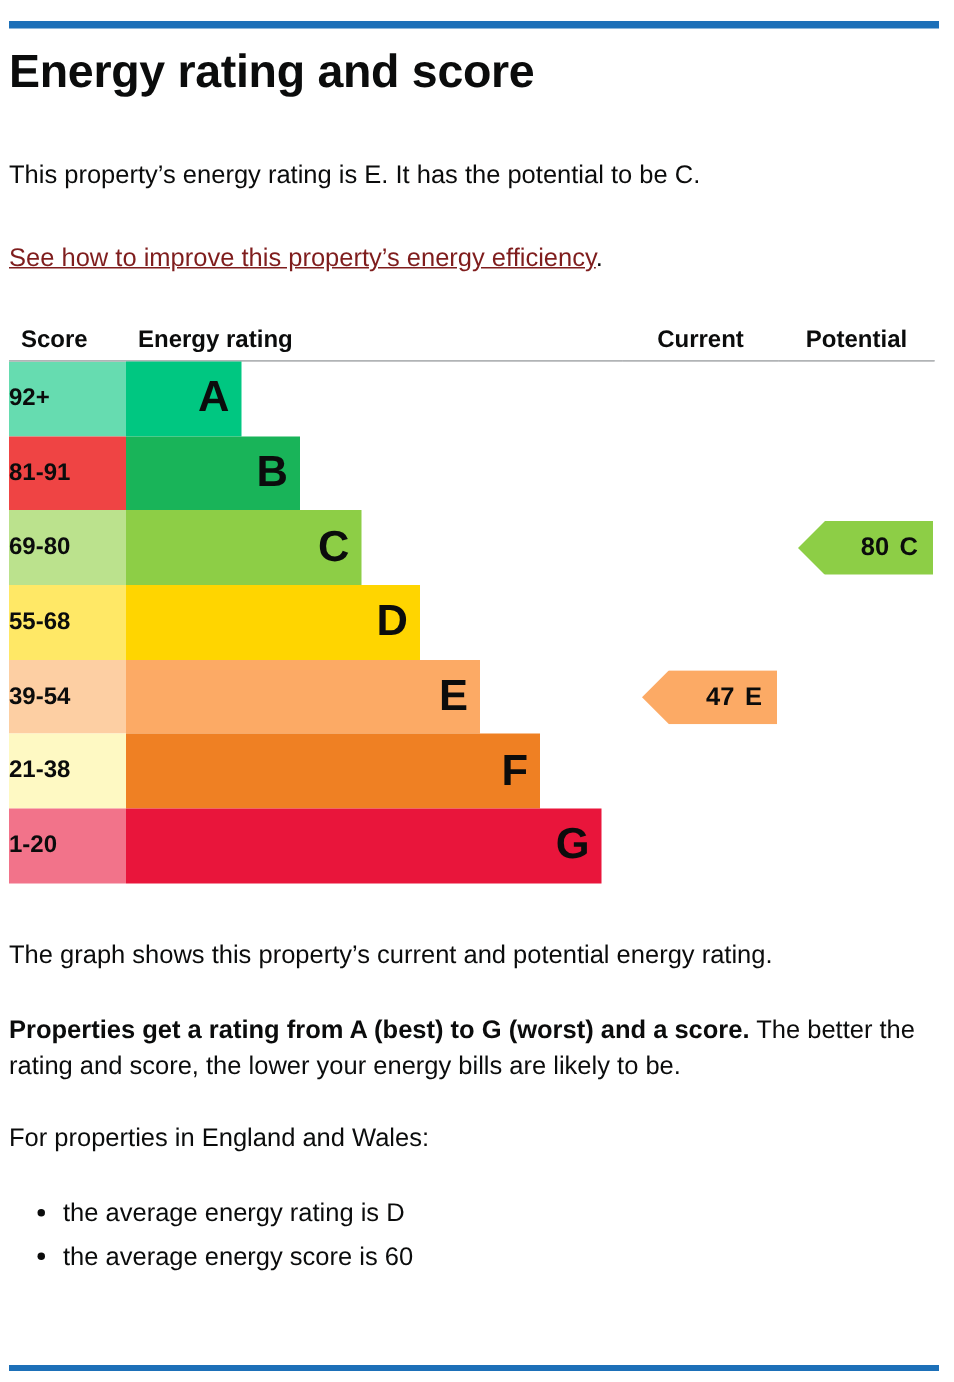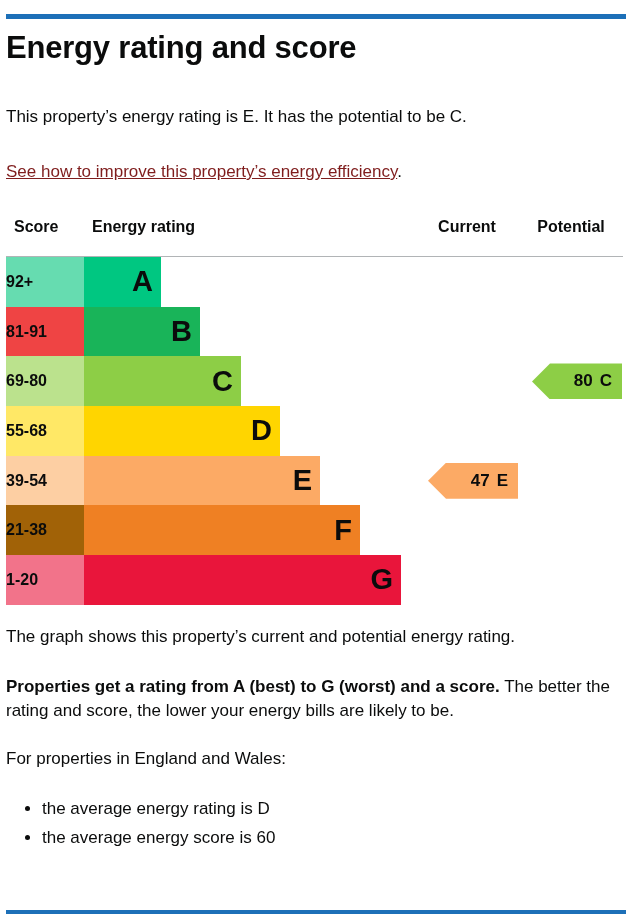--- a/index.html
+++ b/index.html
@@ -84,21 +84,21 @@
   }
   .epc .col-score   { width: 78px; }
   .epc .col-rating  { width: 331px; }
   .epc .col-current { width: 104px; }
   .epc .col-pot     { width: 104px; }
 
   .epc th {
     font-size: 16px;
     font-weight: bold;
     text-align: left;
-    padding: 2px 6px 20px 8px;
+    padding: 2px 6px 4px 8px;
     border-bottom: 1px solid #b1b4b6;
     height: 21px;
     vertical-align: bottom;
     color: #0b0c0c;
     background: #ffffff;
   }
   .epc th.th-current,
   .epc th.th-potential { text-align: center; padding-left: 0; padding-right: 0; }
 
   .epc td {
@@ -262,21 +262,21 @@
           </td>
           <td class="cell-current">
             <div class="marker marker-current" style="background: rgb(252, 170, 101);">
               <span class="m-score">47</span>
               <span>E</span>
             </div>
           </td>
           <td class="cell-pot"></td>
         </tr>
         <tr>
-          <td class="cell-score" style="background: #a16207; margin-top: 14px;">21-38</td>
+          <td class="cell-score" style="background: #fef9c3; margin-top: 14px;">21-38</td>
           <td class="cell-rating">
             <div class="bar" style="width: 276px; background: rgb(239, 128, 35);">
               <span class="bar-letter">F</span>
             </div>
           </td>
           <td class="cell-current"></td>
           <td class="cell-pot"></td>
         </tr>
         <tr>
           <td class="cell-score" style="background: rgb(242, 115, 138);">1-20</td>

